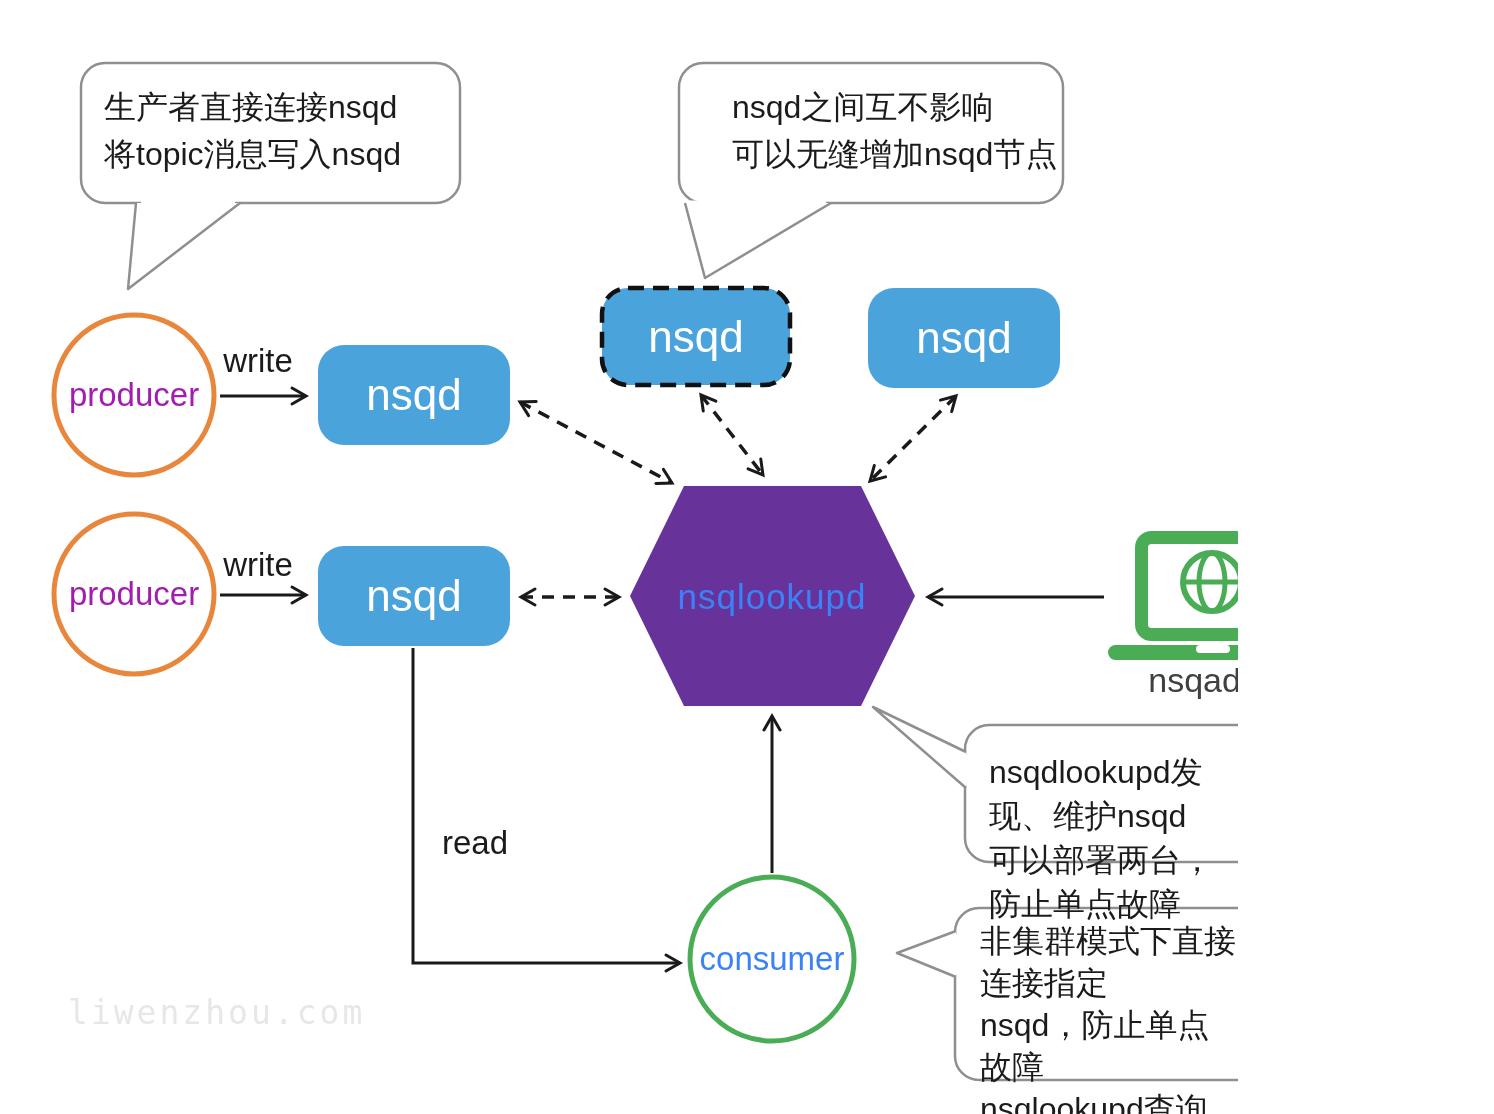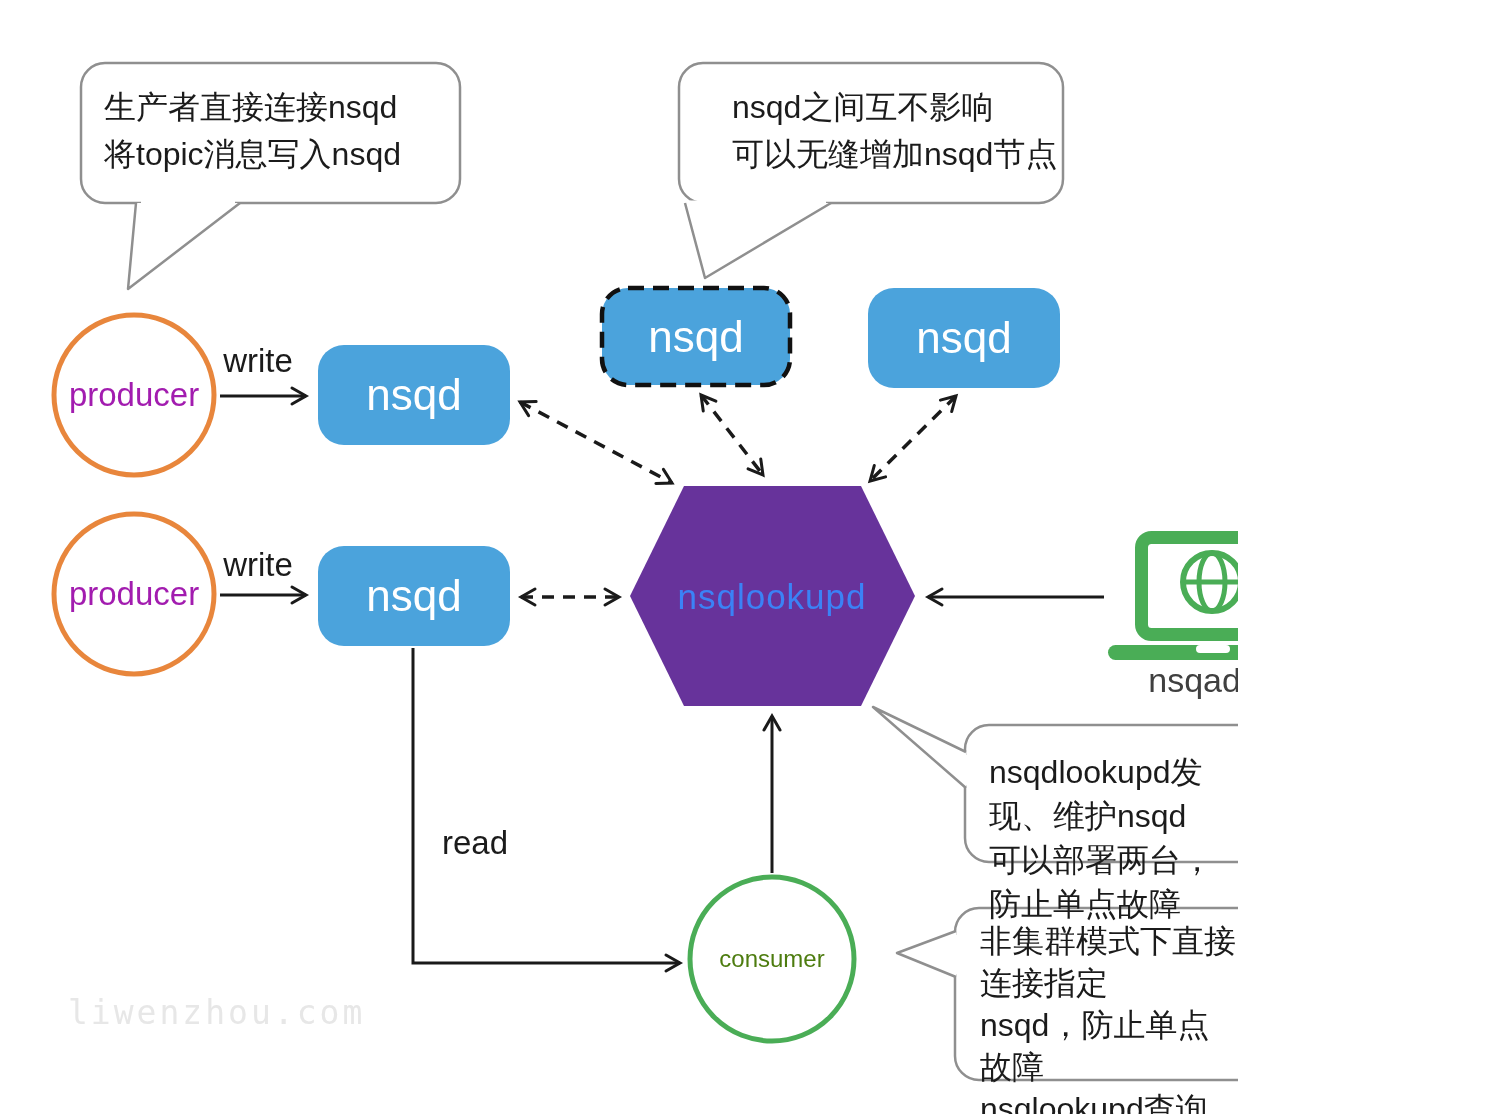--- a/index.html
+++ b/index.html
@@ -5,21 +5,21 @@
   html,body{margin:0;padding:0;background:#ffffff;}
   .canvas{
     position:relative;width:1238px;height:1114px;background:#ffffff;overflow:hidden;
     font-family:"Liberation Sans",sans-serif;color:#1b1b1b;
   }
   .layer{position:absolute;left:0;top:0;}
   .label{position:absolute;transform:translate(-50%,-50%);white-space:nowrap;}
   .node-label{font-size:44px;color:#ffffff;}
   .hex-label{font-size:35px;color:#3b82f6;letter-spacing:1px;}
   .producer-label{font-size:33px;color:#a21caf;}
-  .consumer-label{font-size:24px;color:#4d7c0f;}
+  .consumer-label{font-size:33px;color:#3b82f6;}
   .edge-label{font-size:33px;color:#1b1b1b;}
   .admin-label{font-size:34px;color:#404040;}
   .note{
     position:absolute;white-space:pre-line;font-size:32px;line-height:47px;color:#1b1b1b;
   }
   #note-lookupd{line-height:44px;}
   #note-consumer{line-height:42px;}
   .watermark{
     position:absolute;left:68px;top:993px;font-family:"DejaVu Sans Mono",monospace;
     font-size:33px;letter-spacing:3px;color:#e7e7e7;

